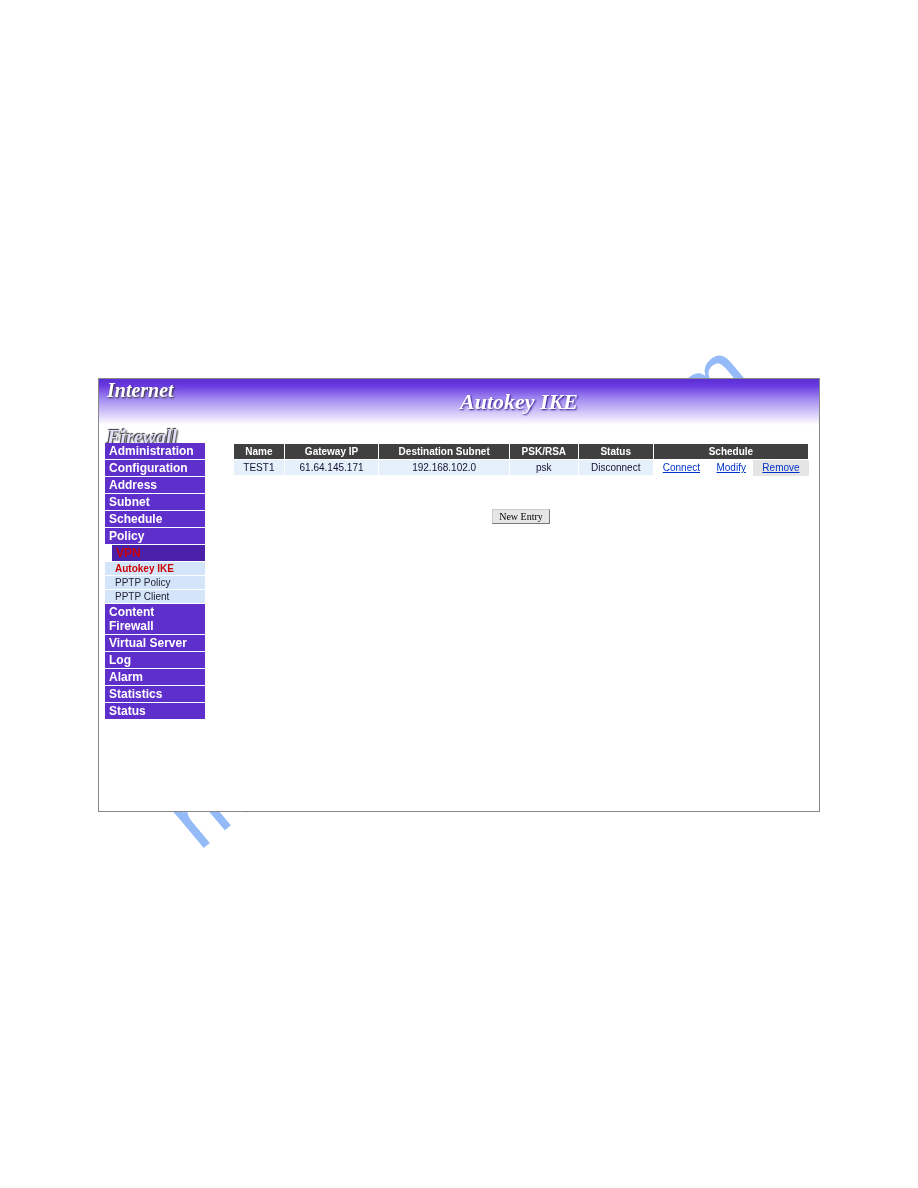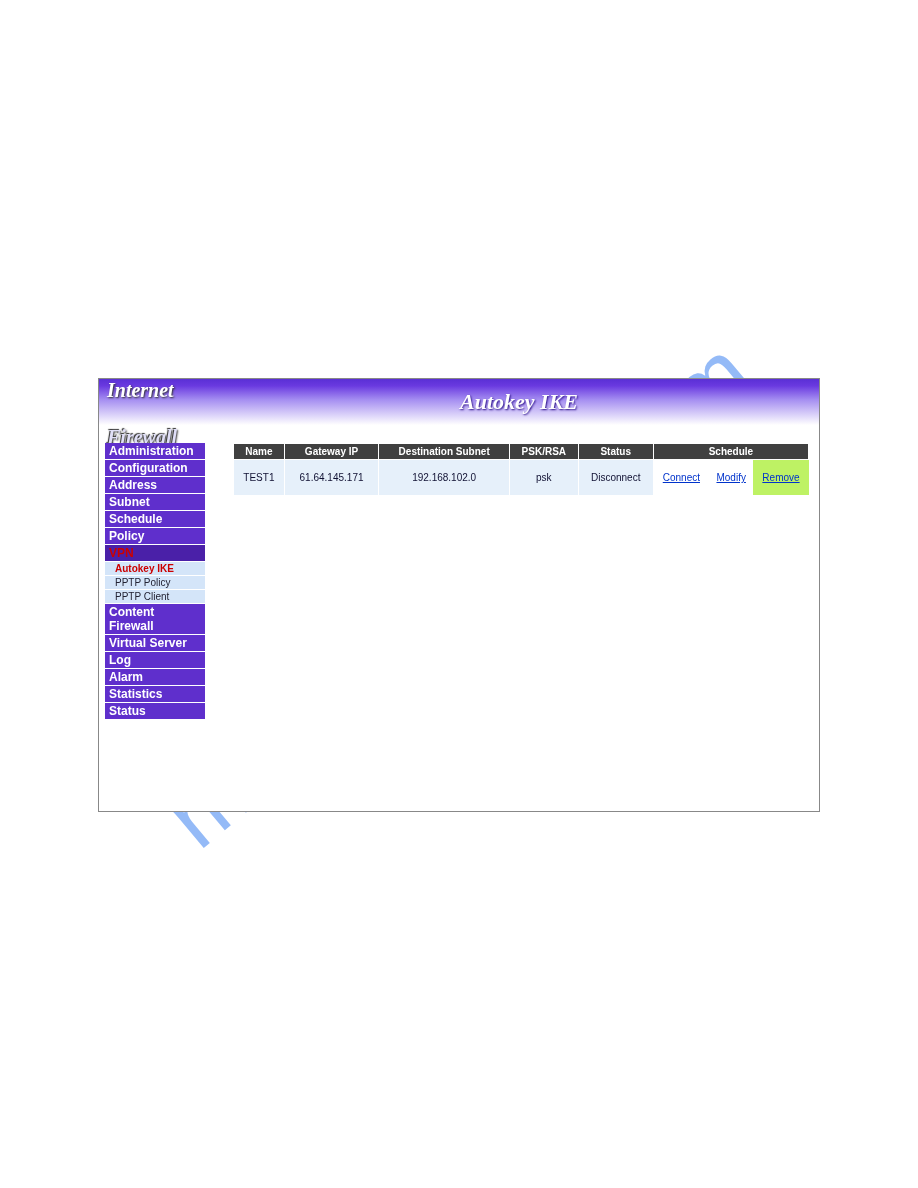--- a/index.html
+++ b/index.html
@@ -67,21 +67,21 @@
   }
   .nav-item {
     background: #5f2fcc;
     color: #fff;
     font-size: 12px;
     font-weight: bold;
     padding: 1px 4px;
     border-bottom: 1px solid #fff;
     cursor: pointer;
   }
-  .nav-item.dark { background: #4a20a8; color: #c00; }
+  .nav-item.dark { background: #4a20a8; color: #c00; margin-left: 7px; }
   .sub-item {
     background: #d4e5f9;
     color: #223;
     font-size: 10px;
     padding: 1px 4px 1px 10px;
     border-bottom: 1px solid #fff;
     cursor: pointer;
   }
   .sub-item.active { color: #c00; font-weight: bold; }
   
@@ -192,20 +192,23 @@
         </thead>
         <tbody>
           <tr>
             <td>TEST1</td>
             <td>61.64.145.171</td>
             <td>192.168.102.0</td>
             <td>psk</td>
             <td>Disconnect</td>
             <td style="background:#fff;border:none;padding:2px 2px;"><span class="link">Connect</span></td>
             <td style="background:#fff;border:none;padding:2px 2px;"><span class="link">Modify</span></td>
-            <td style="background:#bef264;border:none;padding:12px 2px;"><span class="link">Remove</span></td>
+            <td style="background:#e5e5e5;border:none;padding:2px 2px;"><span class="link">Remove</span></td>
           </tr>
         </tbody>
       </table>
 
+      <div class="new-entry-wrap">
+        <button class="new-entry-btn">New Entry</button>
+      </div>
     </div>
   </div>
 </div>
 
 </body></html>

